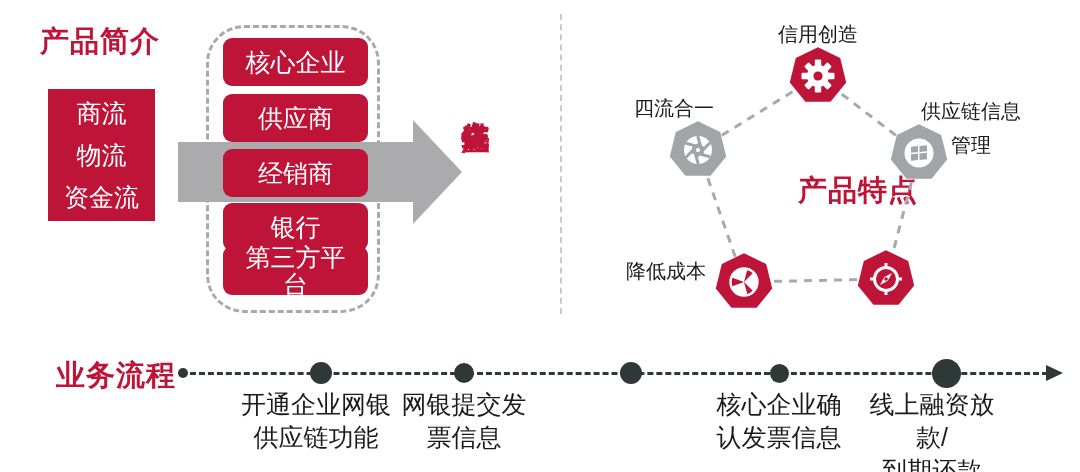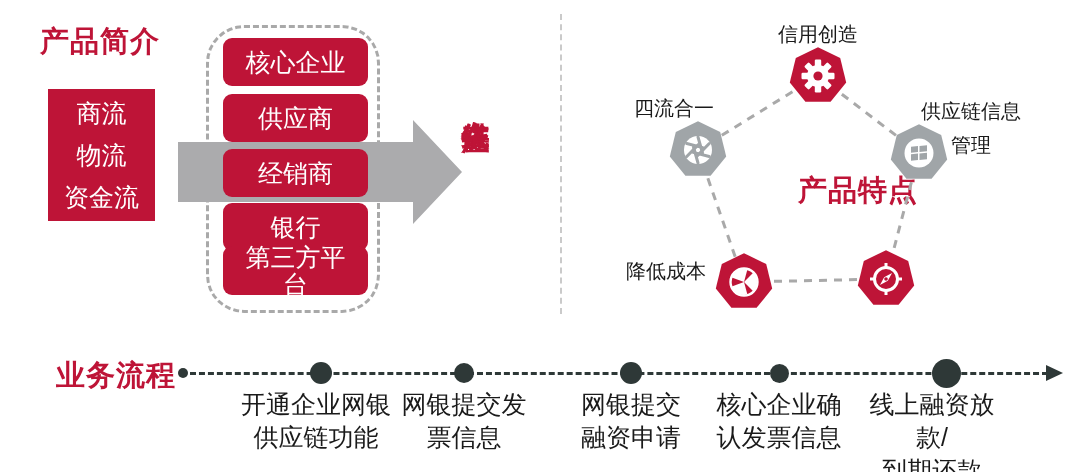--- a/index.html
+++ b/index.html
@@ -190,20 +190,18 @@
   <div class="abs dot" style="left:310px;top:362px;width:22px;height:22px"></div>
   <div class="abs dot" style="left:454px;top:363px;width:20px;height:20px"></div>
   <div class="abs dot" style="left:620px;top:362px;width:22px;height:22px"></div>
   <div class="abs dot" style="left:770px;top:364px;width:19px;height:19px"></div>
   <div class="abs dot" style="left:932px;top:359px;width:29px;height:29px"></div>
 
   <div class="abs step-label" style="left:316px">开通企业网银
 供应链功能</div>
   <div class="abs step-label" style="left:464px">网银提交发
 票信息</div>
-  <div class="abs step-label" style="left:631px">网银提交
-融资申请</div>
   <div class="abs step-label" style="left:779px">核心企业确
 认发票信息</div>
   <div class="abs step-label" style="left:932px">线上融资放款/
 到期还款</div>
 
 </div>
 
 </body></html>

